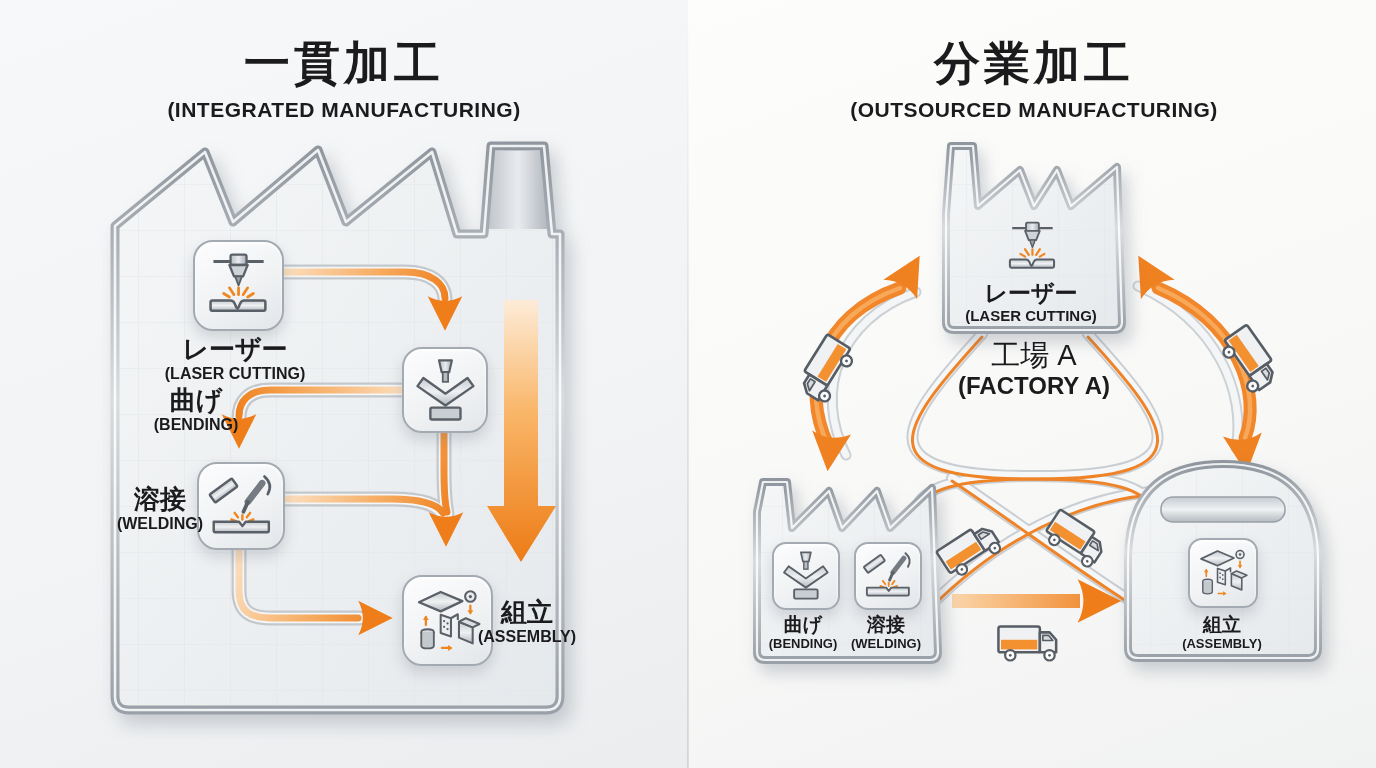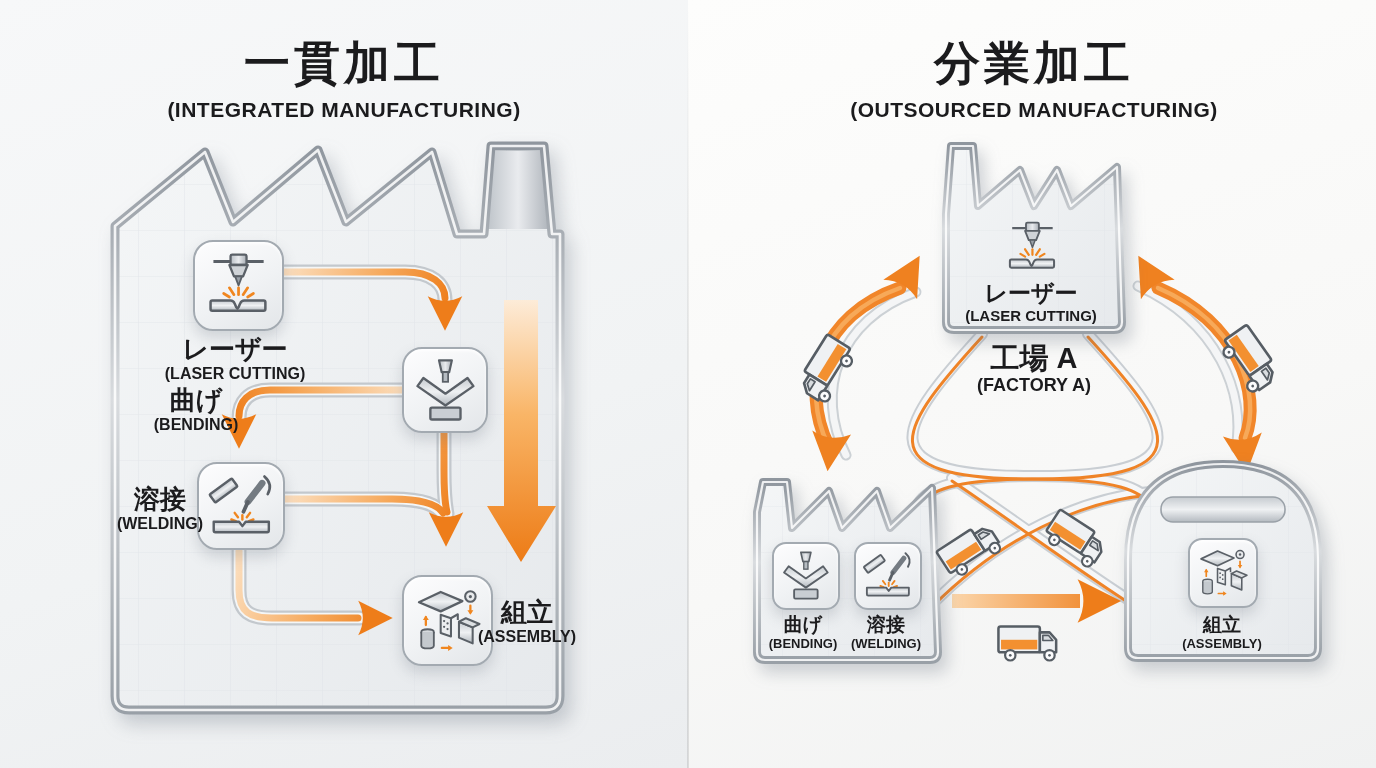--- a/index.html
+++ b/index.html
@@ -15,22 +15,22 @@
   .title-jp{font-size:46px;font-weight:900;letter-spacing:4px;line-height:1.1;}
   .title-en{font-size:21px;font-weight:700;letter-spacing:.5px;margin-top:9px;}
   svg.layer{position:absolute;top:0;width:688px;height:768px;overflow:visible;}
   .lbl{position:absolute;text-align:center;transform:translate(-50%,-50%);white-space:nowrap;}
   .lbl .jp{font-size:26px;font-weight:900;line-height:1.05;margin-top:6px;}
   .lbl .en{font-size:16px;font-weight:700;margin-top:2px;}
   .lbl.small .jp{font-size:19px;}
   .lbl.small .en{font-size:13px;margin-top:1px;}
   .lbl.mid .jp{font-size:23px;}
   .lbl.mid .en{font-size:15px;}
-  .fname .jp{font-size:29px;font-weight:700;}
-  .fname .en{font-size:18px;font-weight:700;}
+  .fname .jp{font-size:29px;font-weight:400;}
+  .fname .en{font-size:24px;font-weight:700;}
   .iconbox{position:absolute;border-radius:20px;border:2.5px solid #a3aab1;
     background:linear-gradient(150deg,#fdfdfe 0%,#f0f2f4 55%,#e3e6e9 100%);
     box-shadow:0 7px 14px rgba(90,100,112,.22), inset 0 2px 3px rgba(255,255,255,.9);}
   .iconbox svg{position:absolute;left:8%;top:8%;width:84%;height:84%;}
   .iconbox.sm{border-radius:14px;border-width:2px;}
 </style>
 </head>
 <body>
 
 <div class="stage">

